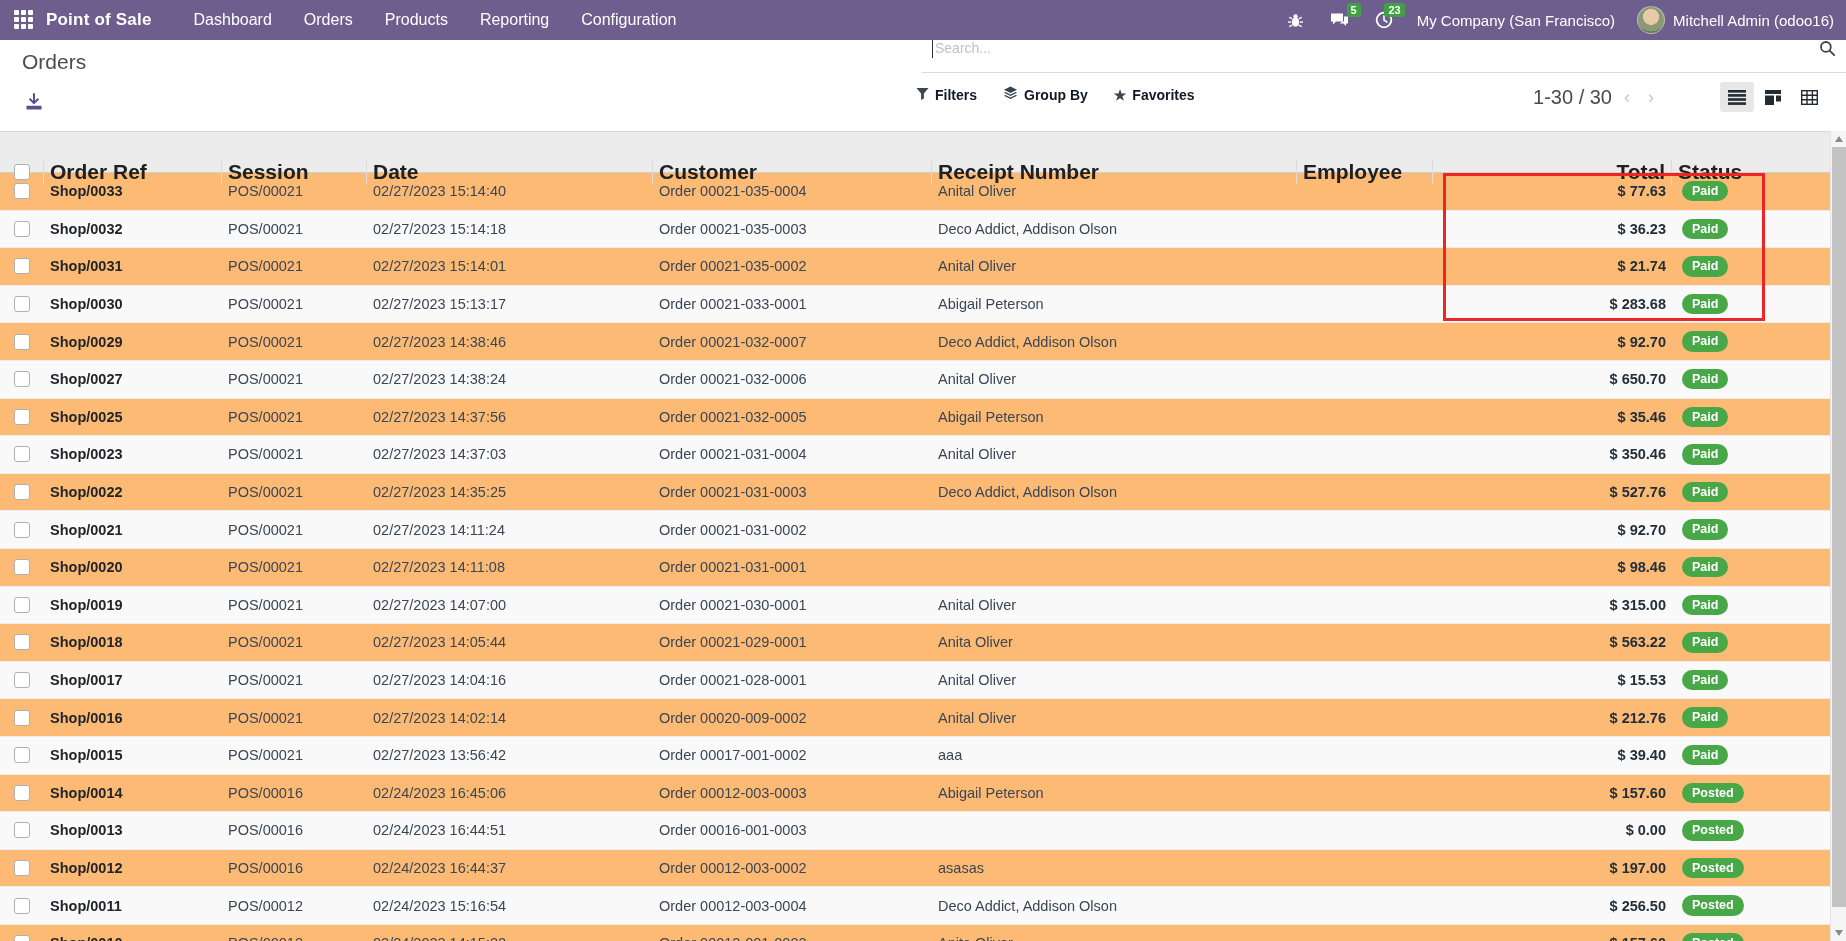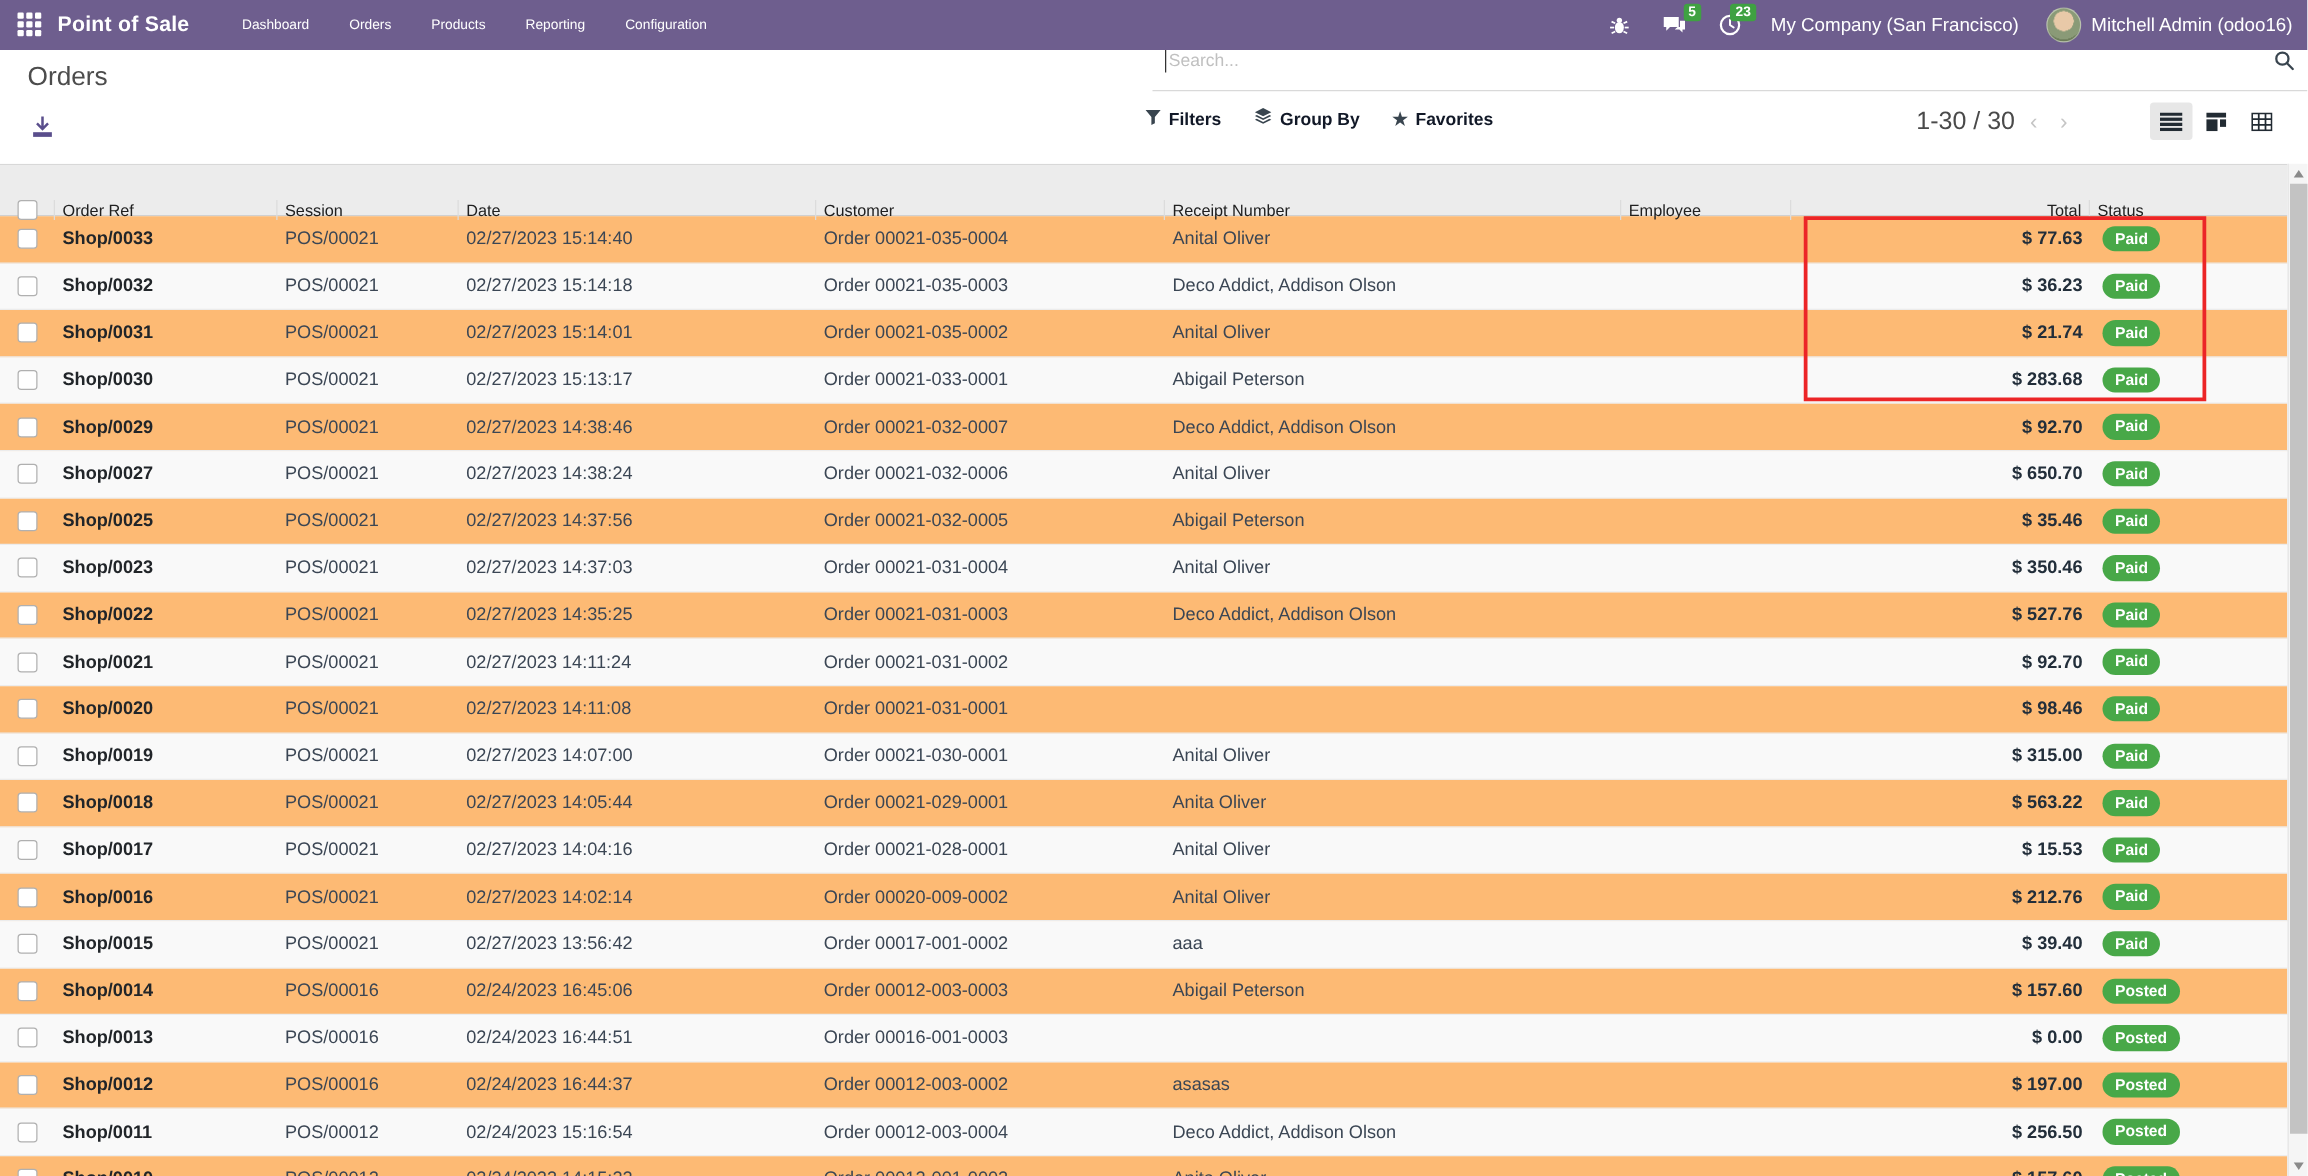--- a/index.html
+++ b/index.html
@@ -7,21 +7,21 @@
     font-family:"Liberation Sans", sans-serif; background:#fff; color:#374151; }
 
   
   .navbar { position:relative; height:40px; background:#6e5e8e; display:flex;
     align-items:center; color:#fff; padding:0 12px; }
   .apps-grid { width:20px; height:20px; display:grid; grid-template-columns:repeat(3,5px);
     grid-template-rows:repeat(3,5px); gap:2px; margin:0 12px 0 2px; cursor:pointer; }
   .apps-grid span { background:#fff; border-radius:1px; }
   .app-name { font-size:17px; font-weight:700; margin-right:30px; letter-spacing:.2px; }
   .nav-menu { display:flex; gap:8px; }
-  .nav-item { font-size:11px; padding:10px 12px; cursor:pointer; border-radius:2px; }
+  .nav-item { font-size:16px; padding:10px 12px; cursor:pointer; border-radius:2px; }
   .nav-right { margin-left:auto; display:flex; align-items:center; gap:22px; }
   .icon-btn { position:relative; width:22px; height:22px; display:flex; align-items:center;
     justify-content:center; cursor:pointer; }
   .count-badge { position:absolute; top:-6px; right:-10px; background:#3fa142; color:#fff;
     font-size:11px; font-weight:700; line-height:14px; padding:0 4px; border-radius:3px; }
   .company-name { font-size:15px; }
   .user-zone { display:flex; align-items:center; gap:8px; cursor:pointer; }
   .avatar { width:28px; height:28px; border-radius:50%;
     background:radial-gradient(circle at 50% 38%, #e8c9a8 0 38%, #8a9a77 39% 70%, #6b7b58 71%);
     border:1px solid rgba(255,255,255,.4); }
@@ -46,21 +46,21 @@
   .view-btn { width:34px; height:30px; display:flex; align-items:center; justify-content:center;
     border-radius:3px; cursor:pointer; }
   .view-btn.active { background:#e7e7e7; }
 
   
   .table-wrap { position:relative; height:810px; overflow:hidden; margin-right:16px; }
   .grid-row { display:grid;
     grid-template-columns:44px 178px 145px 286px 279px 365px 136px 239px 1fr; }
   .thead { height:42px; background:#ececec; border-top:1px solid #d8d8d8;
     border-bottom:1px solid #d0d0d0; }
-  .th { font-size:13px; font-weight:400; color:#202020; display:flex; align-items:center;
+  .th { font-size:21px; font-weight:700; color:#202020; display:flex; align-items:center;
     padding:0 6px; border-right:1px solid #dcdcdc; cursor:pointer;margin-top:28px; }
   .th:last-child { border-right:none; }
   .th.num { justify-content:flex-end; }
   .tbody .grid-row { height:37.6px; border-bottom:1px solid #ececec; background:#fdba74; cursor:pointer; }
   .tbody .grid-row:nth-child(even) { background:#f9f9f9; }
   .td { font-size:14.5px; color:#3b4654; display:flex; align-items:center; padding:0 6px;
     overflow:hidden; white-space:nowrap; }
   .td.ref { font-weight:700; color:#212529; }
   .td.num { justify-content:flex-end; font-weight:600; color:#222e3a; }
   .cb-cell { display:flex; align-items:center; justify-content:center; }

